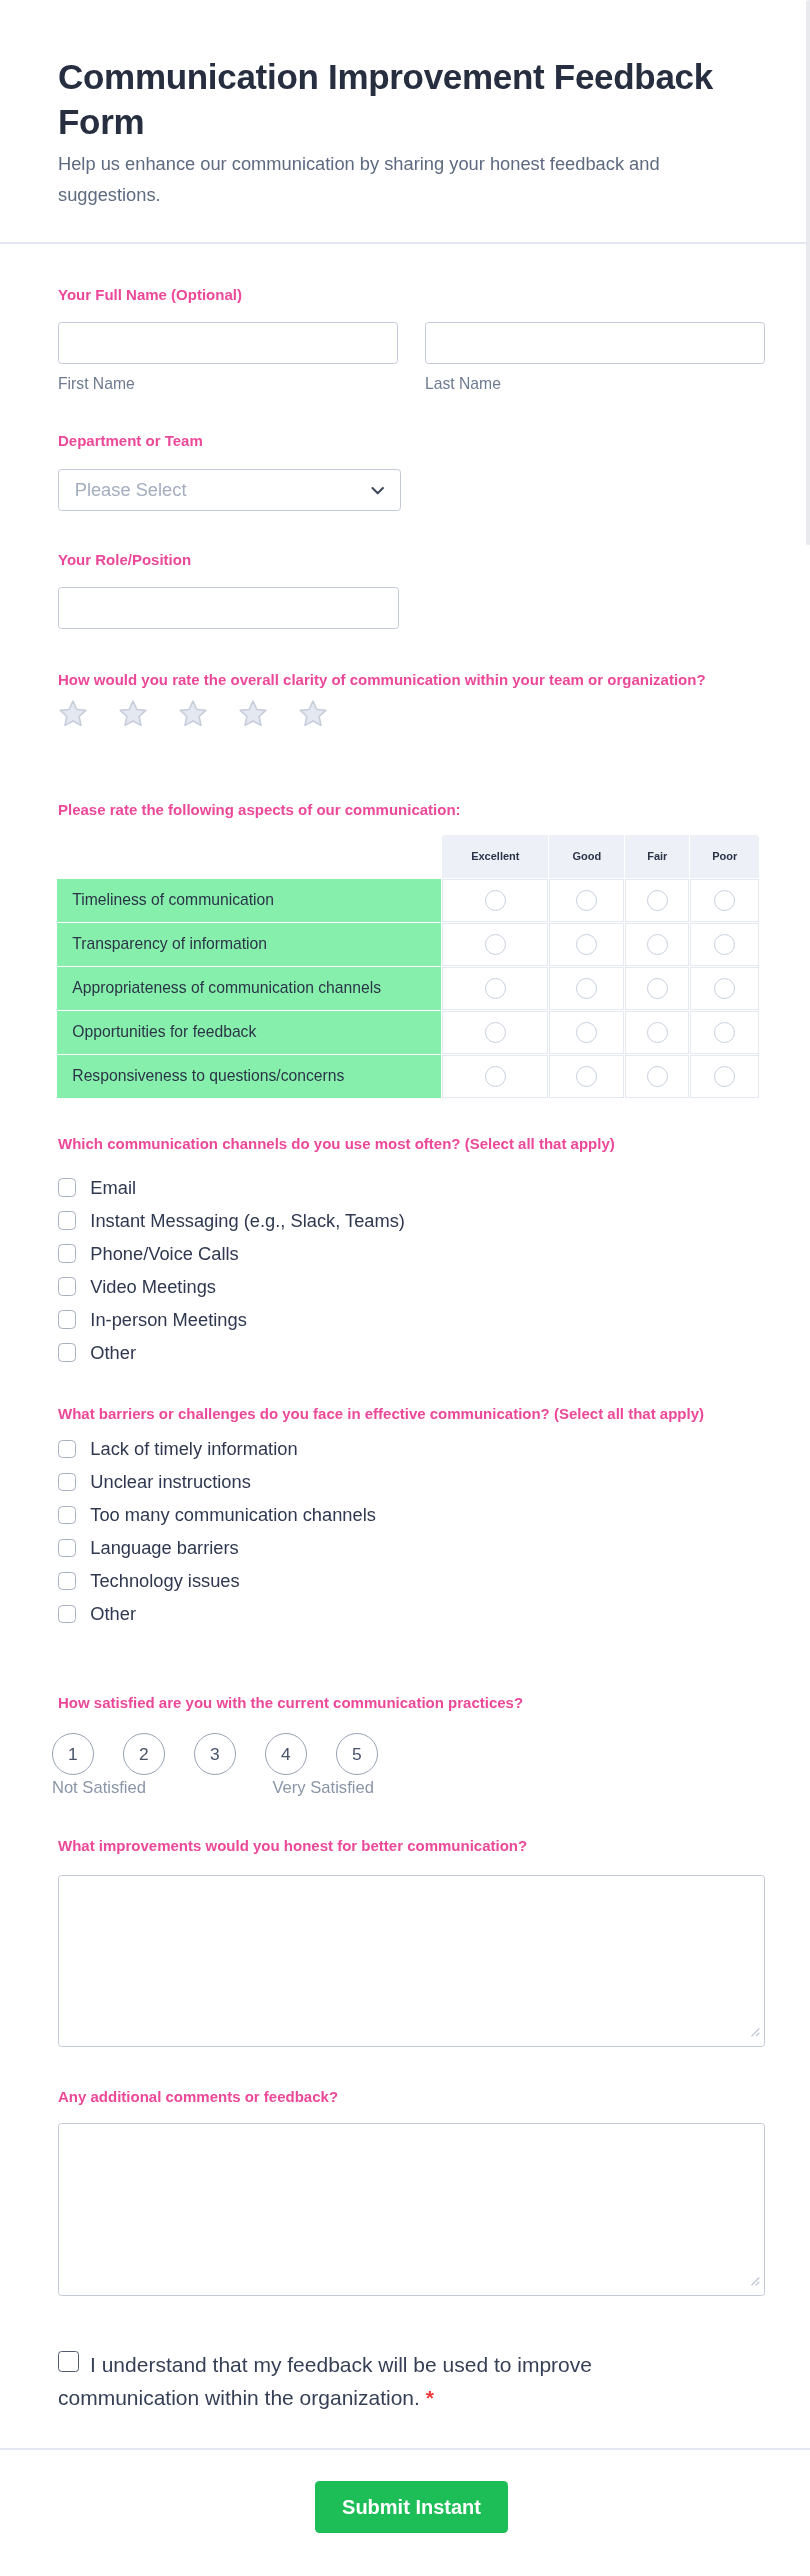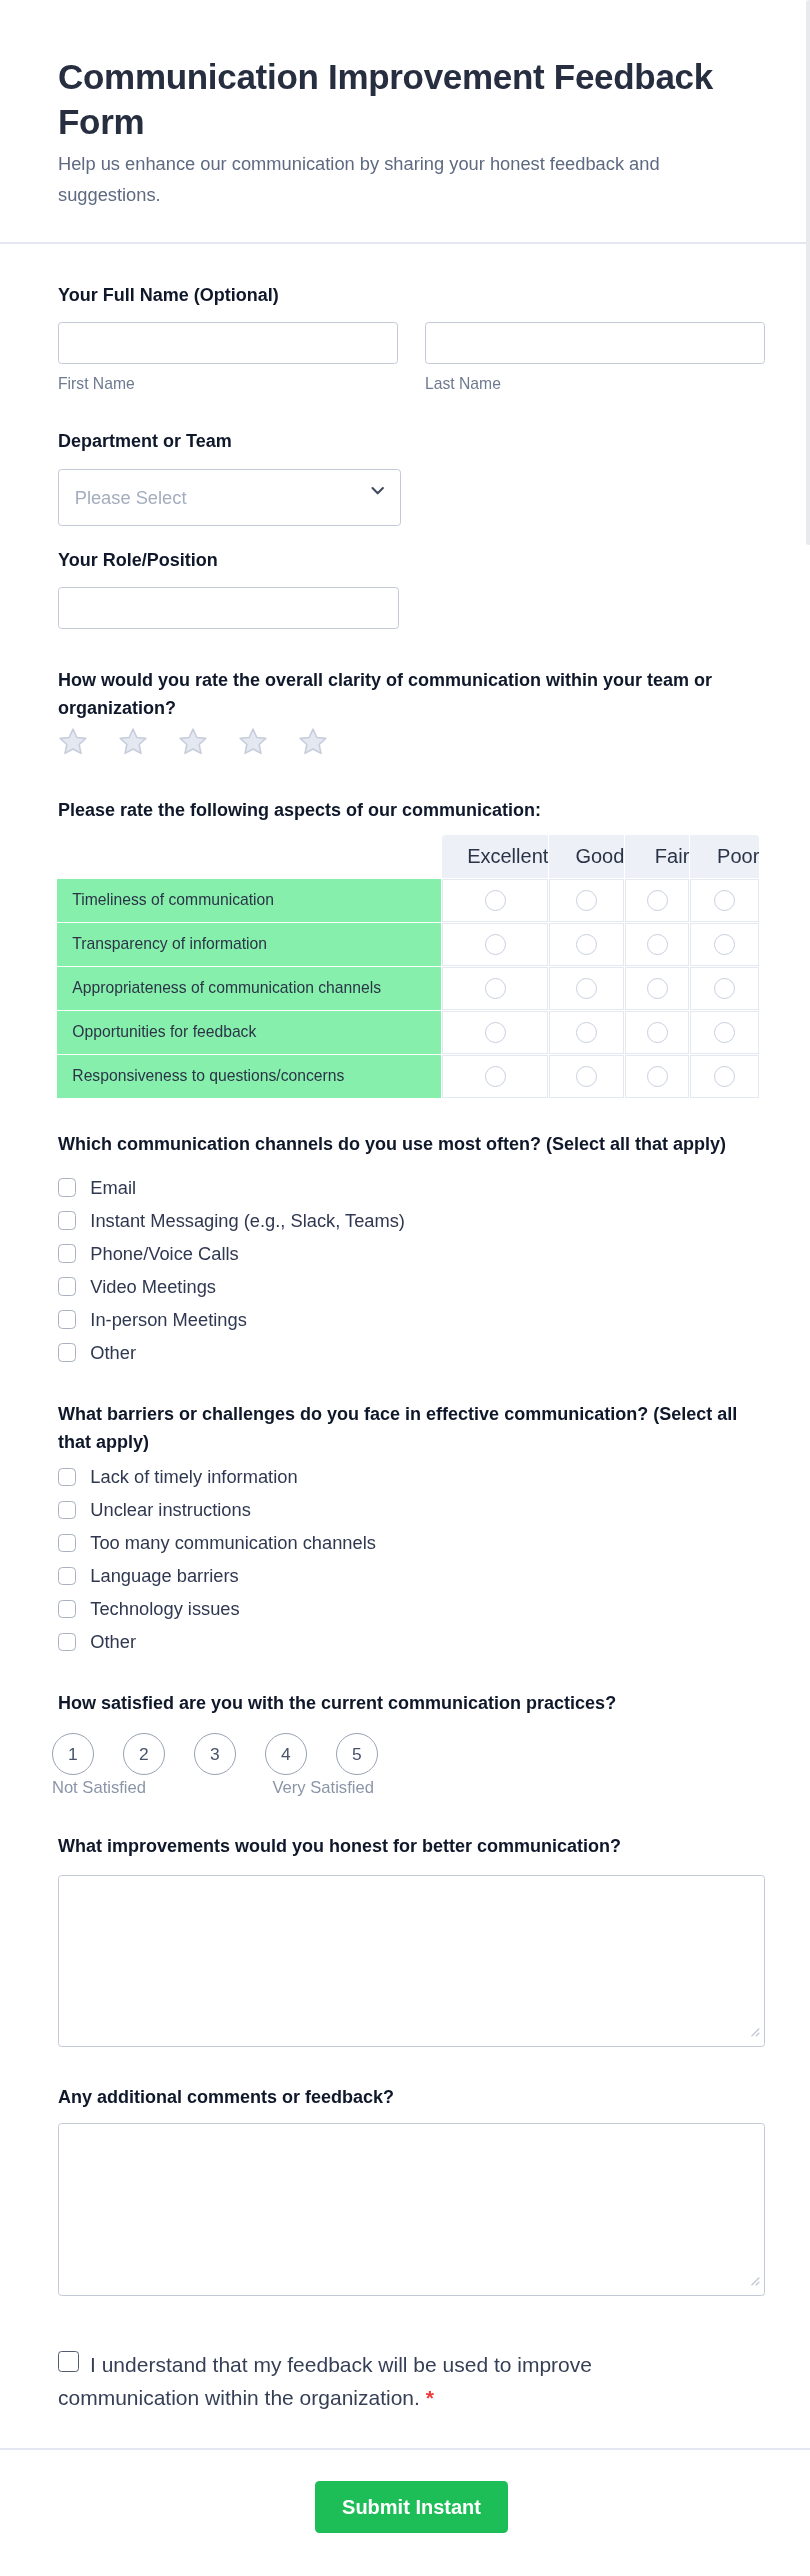--- a/index.html
+++ b/index.html
@@ -6,43 +6,43 @@
   .page{position:relative;width:811px;height:2576px;background:#ffffff;overflow:hidden;
         font-family:"Liberation Sans","DejaVu Sans",sans-serif;color:#2b3447;}
   .sec{position:absolute;left:58px;width:707px;}
 
   
   .h1{margin:46px 0 0 0;font-size:35px;line-height:45px;font-weight:700;color:#262e40;letter-spacing:-0.3px;}
   .subtitle{margin:3.5px 0 0 0;font-size:18.3px;line-height:31px;color:#5e6a81;}
   .divider{position:absolute;left:0;width:811px;height:1.7px;background:#e4e7f1;}
 
   
-  .qlabel{margin:0;font-size:18px;line-height:26px;font-weight:600;color:#0f172a;}
+  .qlabel{margin:0;font-size:15px;line-height:26px;font-weight:600;color:#ec4899;}
   .qlabel2{line-height:28px;}
   .sublabel{font-size:15.7px;color:#6e7a90;}
 
   
   .tinput{box-sizing:border-box;height:42px;border:0.9px solid #c3c9d6;border-radius:3.5px;background:#fff;
           font-family:inherit;font-size:18.3px;color:#2b3447;padding:0 14px;outline:none;}
   .row2{display:flex;gap:27px;margin-top:14px;}
   .row2 .tinput{flex:1;min-width:0;}
   .subrow{display:flex;gap:27px;margin-top:11.3px;}
   .subrow span{flex:1;}
 
-  .selectbox{box-sizing:border-box;position:relative;width:343px;height:57px;border:0.9px solid #c3c9d6;
+  .selectbox{box-sizing:border-box;position:relative;width:343px;height:42px;border:0.9px solid #c3c9d6;
              border-radius:3.5px;background:#fff;margin-top:15px;display:flex;align-items:center;padding:0 15.7px;cursor:pointer;}
   .placeholder{font-size:18.3px;color:#a4adbe;}
   .chev{position:absolute;right:14px;top:12.2px;}
 
   
   .stars{display:flex;gap:28px;margin-top:3.5px;margin-left:-0.9px;}
 
   
   table.matrix{border-collapse:separate;border-spacing:1.7px;margin-top:10.5px;margin-left:-1.7px;}
-  table.matrix th{font-size:20px;font-weight:400;color:#2b3447;background:#edf0f7;height:43px;text-align:right;padding:0;}
+  table.matrix th{font-size:11px;font-weight:700;color:#2b3447;background:#edf0f7;height:43px;text-align:center;padding:0;}
   table.matrix th.spacer{background:transparent;}
   table.matrix th.c1{border-top-left-radius:3.5px;}
   table.matrix th.c4{border-top-right-radius:3.5px;}
   table.matrix td.rowlabel{background:#86efac;font-size:15.7px;color:#2b3447;padding:0 0 0 15px;height:41px;}
   table.matrix td.cell{background:#fff;border:0.9px solid #e4e8f1;height:41px;padding:0;}
   .radio{display:block;width:21px;height:21px;border:1.7px solid #c8cfdd;border-radius:50%;margin:0 auto;background:#fff;box-sizing:border-box;}
 
   
   .optlist{margin-top:14px;}
   .optrow{display:flex;align-items:center;height:33px;}

